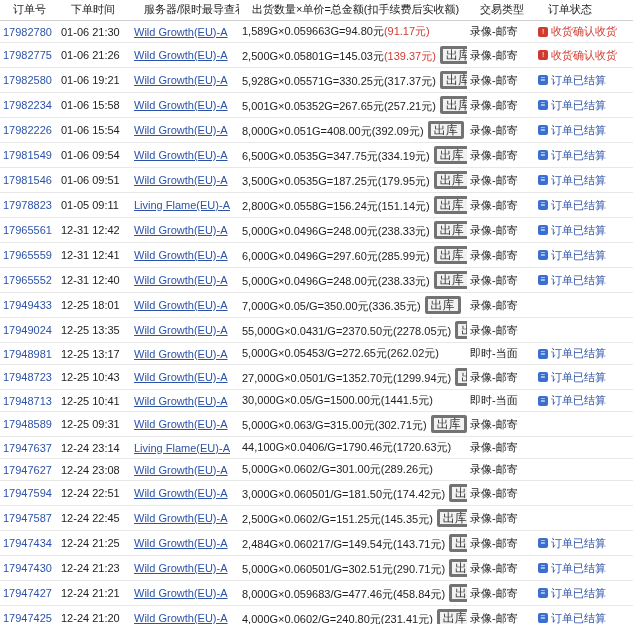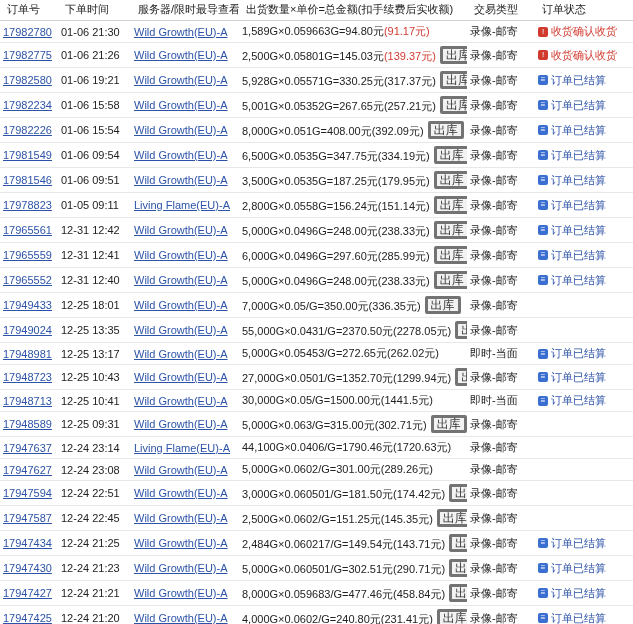--- a/index.html
+++ b/index.html
@@ -13,42 +13,42 @@
   }
   table{
     border-collapse:collapse;
     width:633px;
     table-layout:fixed;
   }
   th{
     font-weight:normal;
     font-size:11px;
     text-align:left;
-    padding:2px 3px 3px 7px;
+    padding:2px 3px 3px 13px;
     border-bottom:1px solid #cfcfcf;
     color:#222;
     white-space:nowrap;
     overflow:hidden;
   }
   td{
     padding:3px 3px;
     border-bottom:1px solid #e8e8e8;
     vertical-align:middle;
     white-space:nowrap;
     overflow:hidden;
     height:15px;
   }
   col.c-order{width:58px;}
   col.c-time{width:73px;}
   col.c-game{width:108px;}
   col.c-amount{width:228px;}
   col.c-type{width:68px;}
   col.c-status{width:98px;}
 
-  .lnk{color:#2d53a8;text-decoration:underline;cursor:pointer;}
+  .lnk{color:#2d53a8;cursor:pointer;}
   .game-lnk{color:#2d53a8;text-decoration:underline;cursor:pointer;}
   .amount{color:#222;}
   .paren-red{color:#d13a2f;}
   .outbox{
     display:inline-block;
     border:3px solid #737373;
     background:#f2f2f2;
     border-radius:2px;
     padding:0 3px;
     font-size:12px;

